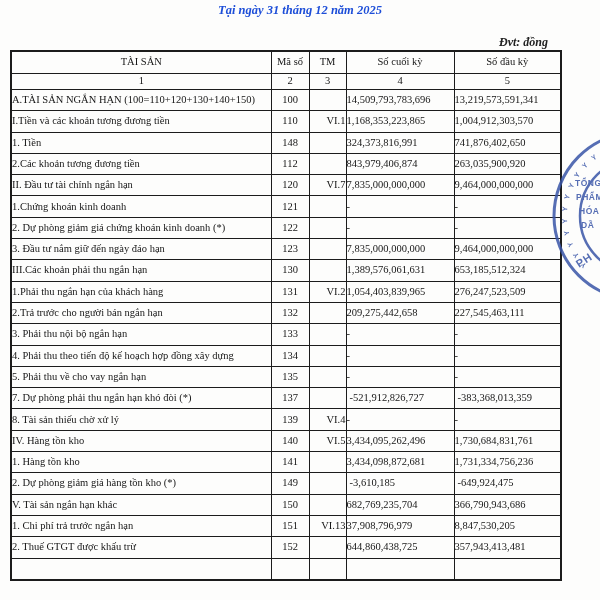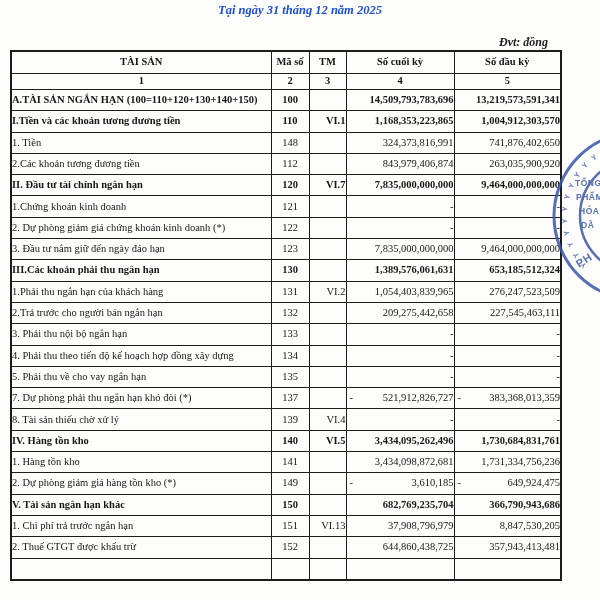--- a/index.html
+++ b/index.html
@@ -20,31 +20,31 @@
     position:absolute;left:10px;top:50px;width:550px;
     border-collapse:collapse;table-layout:fixed;
     border:2px solid #1c1c1c;
   }
   table.bs th, table.bs td{
     border:1.5px solid #1c1c1c;
     font-size:10.5px;line-height:1.15;
     padding:0;overflow:hidden;white-space:nowrap;
     vertical-align:middle;
   }
-  thead th{font-weight:bold;text-align:center;font-size:11px;}
+  thead th{font-weight:normal;text-align:center;font-size:11px;}
   tr.hdr1 th{height:21px;}
   tr.hdr2 th{height:15px;font-size:10.5px;}
   tbody td{height:20.3px;}
   td.c-label{text-align:left;padding-left:4px;}
   td.c-code{text-align:center;}
   td.c-tm{text-align:right;}
-  td.c-num{text-align:right;padding-right:6px;}
+  td.c-num{padding-right:6px;}
   td.c-num.signed{padding-left:3px;}
   td.c-num .sign{float:left;}
-  tr.section td{font-weight:bold;margin-left:10px;}
+  tr.section td{font-weight:normal;margin-left:10px;}
   tr.partial td{height:20.3px;border-bottom:none;}
   .seal{
     position:absolute;left:551px;top:128px;width:100px;height:185px;
     opacity:.85;z-index:5;pointer-events:none;
   }
   .seal circle{fill:none;stroke:#3a56a8;}
   .seal text{
     fill:#3a56a8;font-family:"Liberation Sans", sans-serif;font-weight:bold;
   }
   .seal .inner-line{font-size:8.5px;letter-spacing:.5px;}

